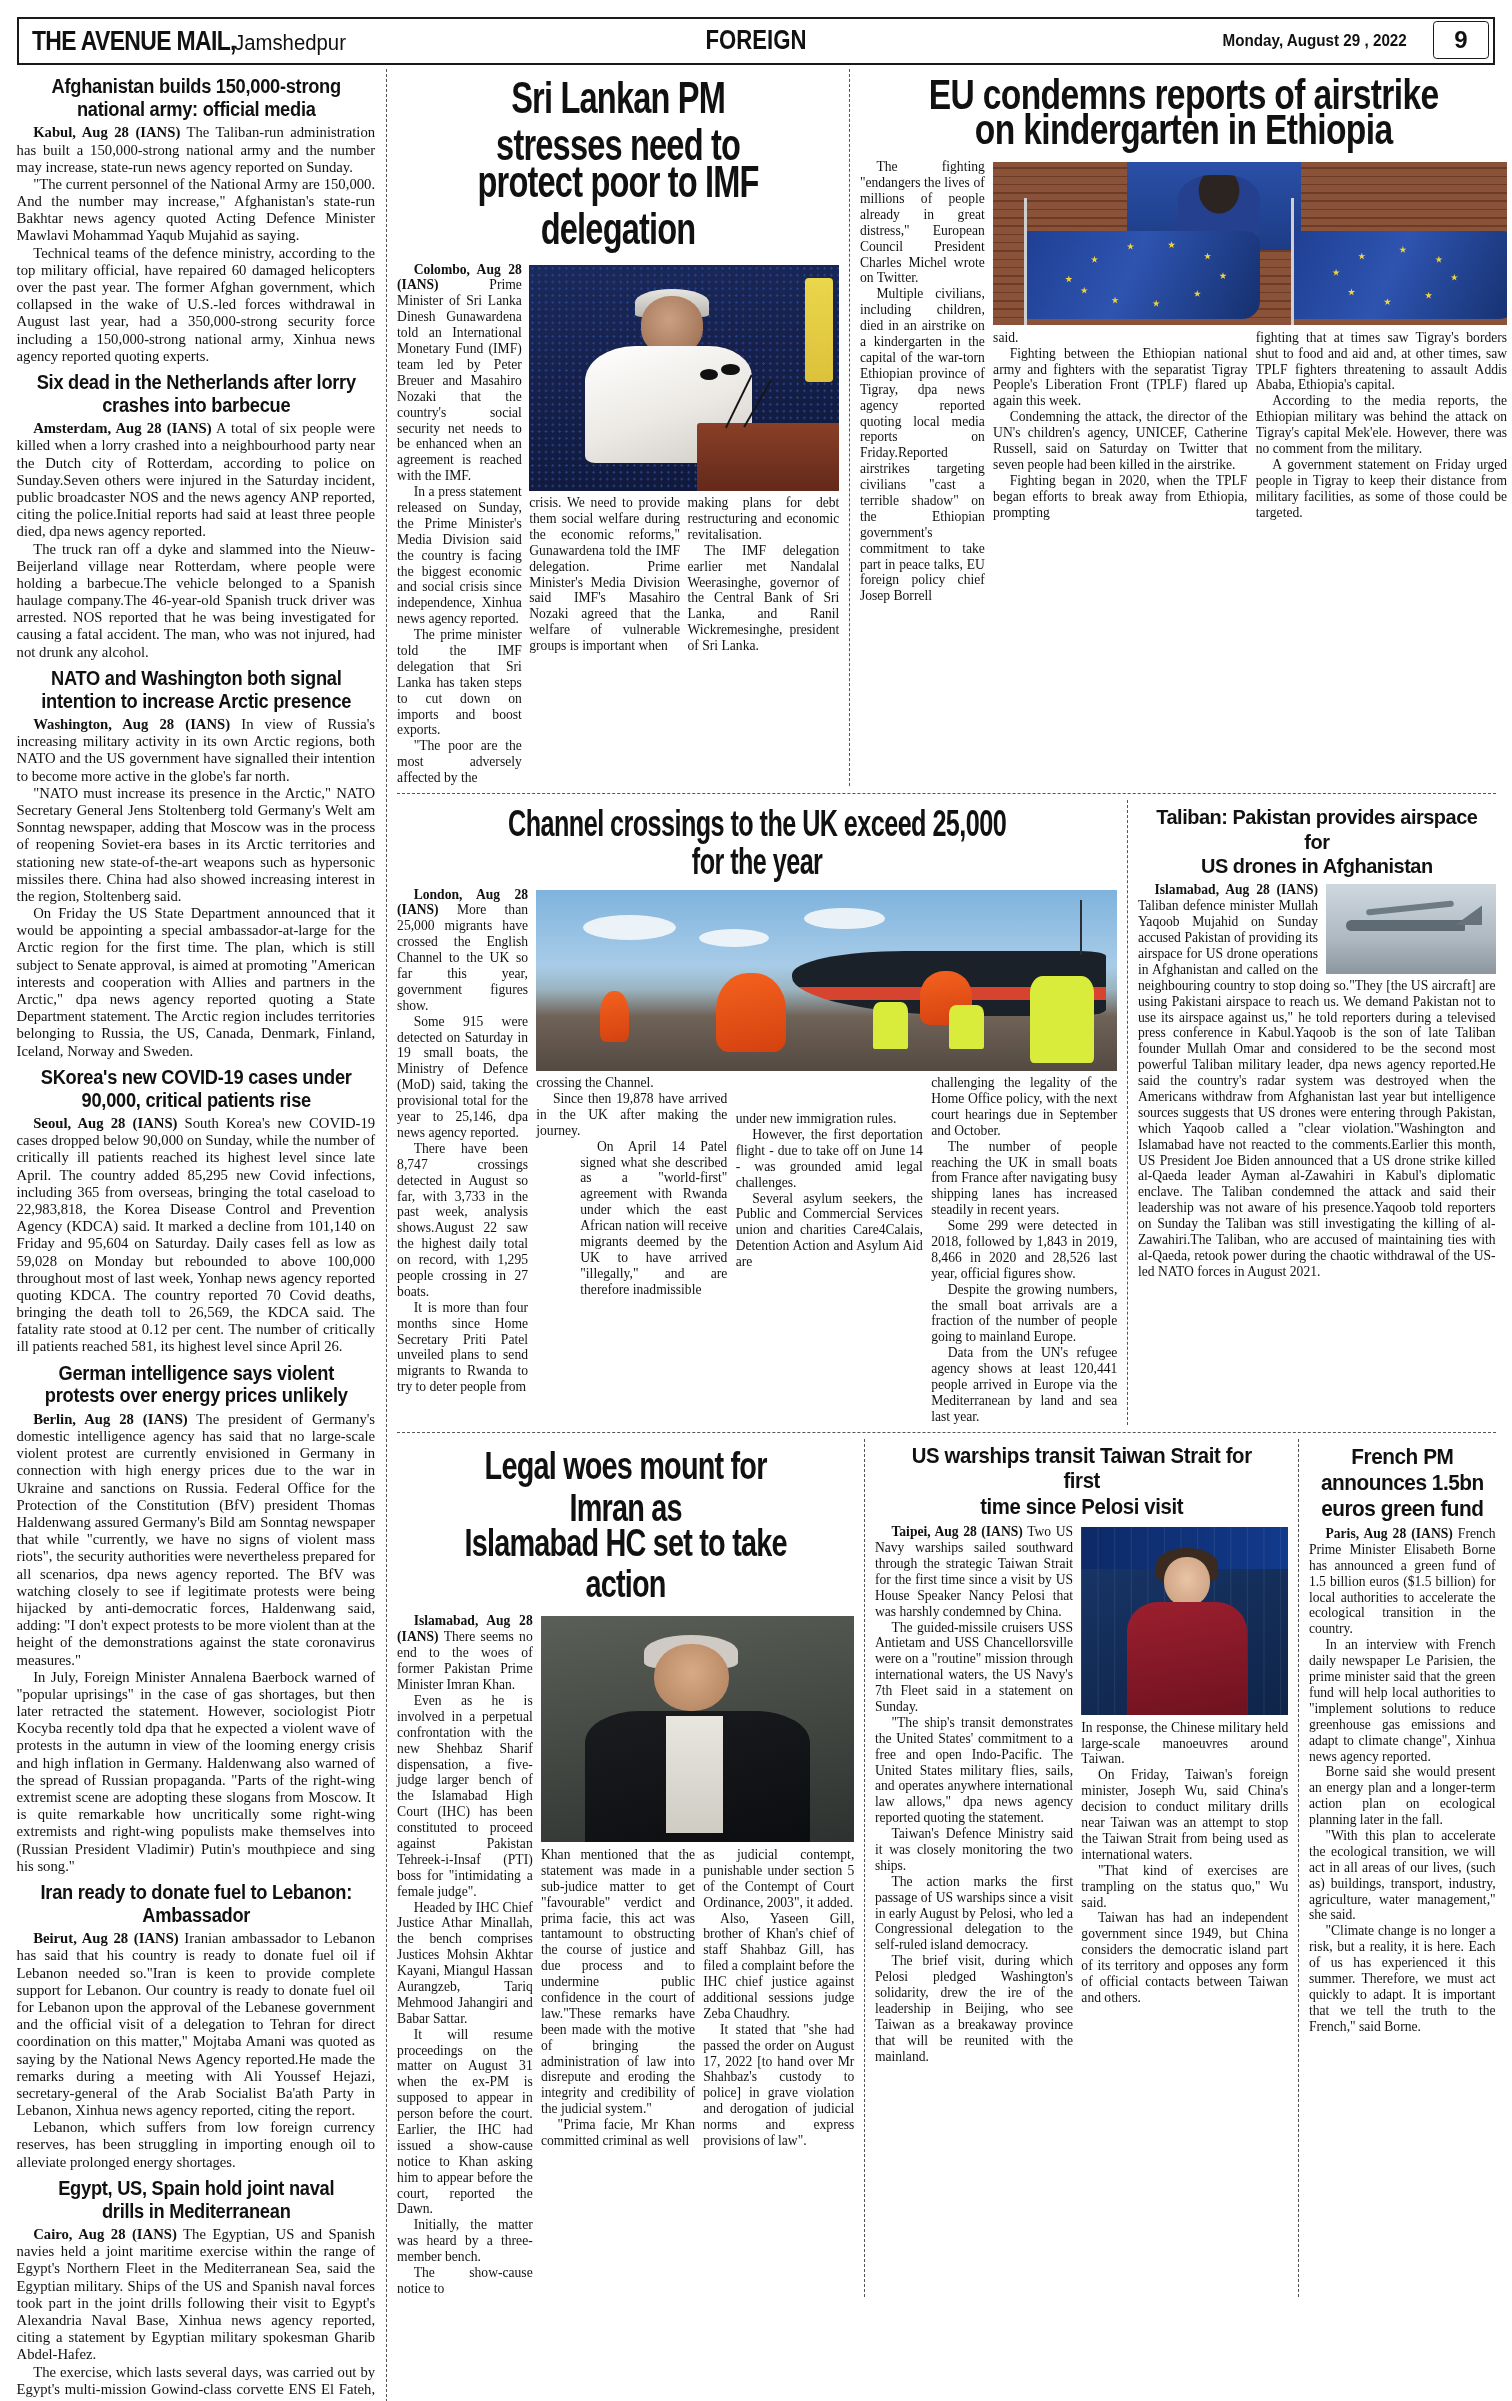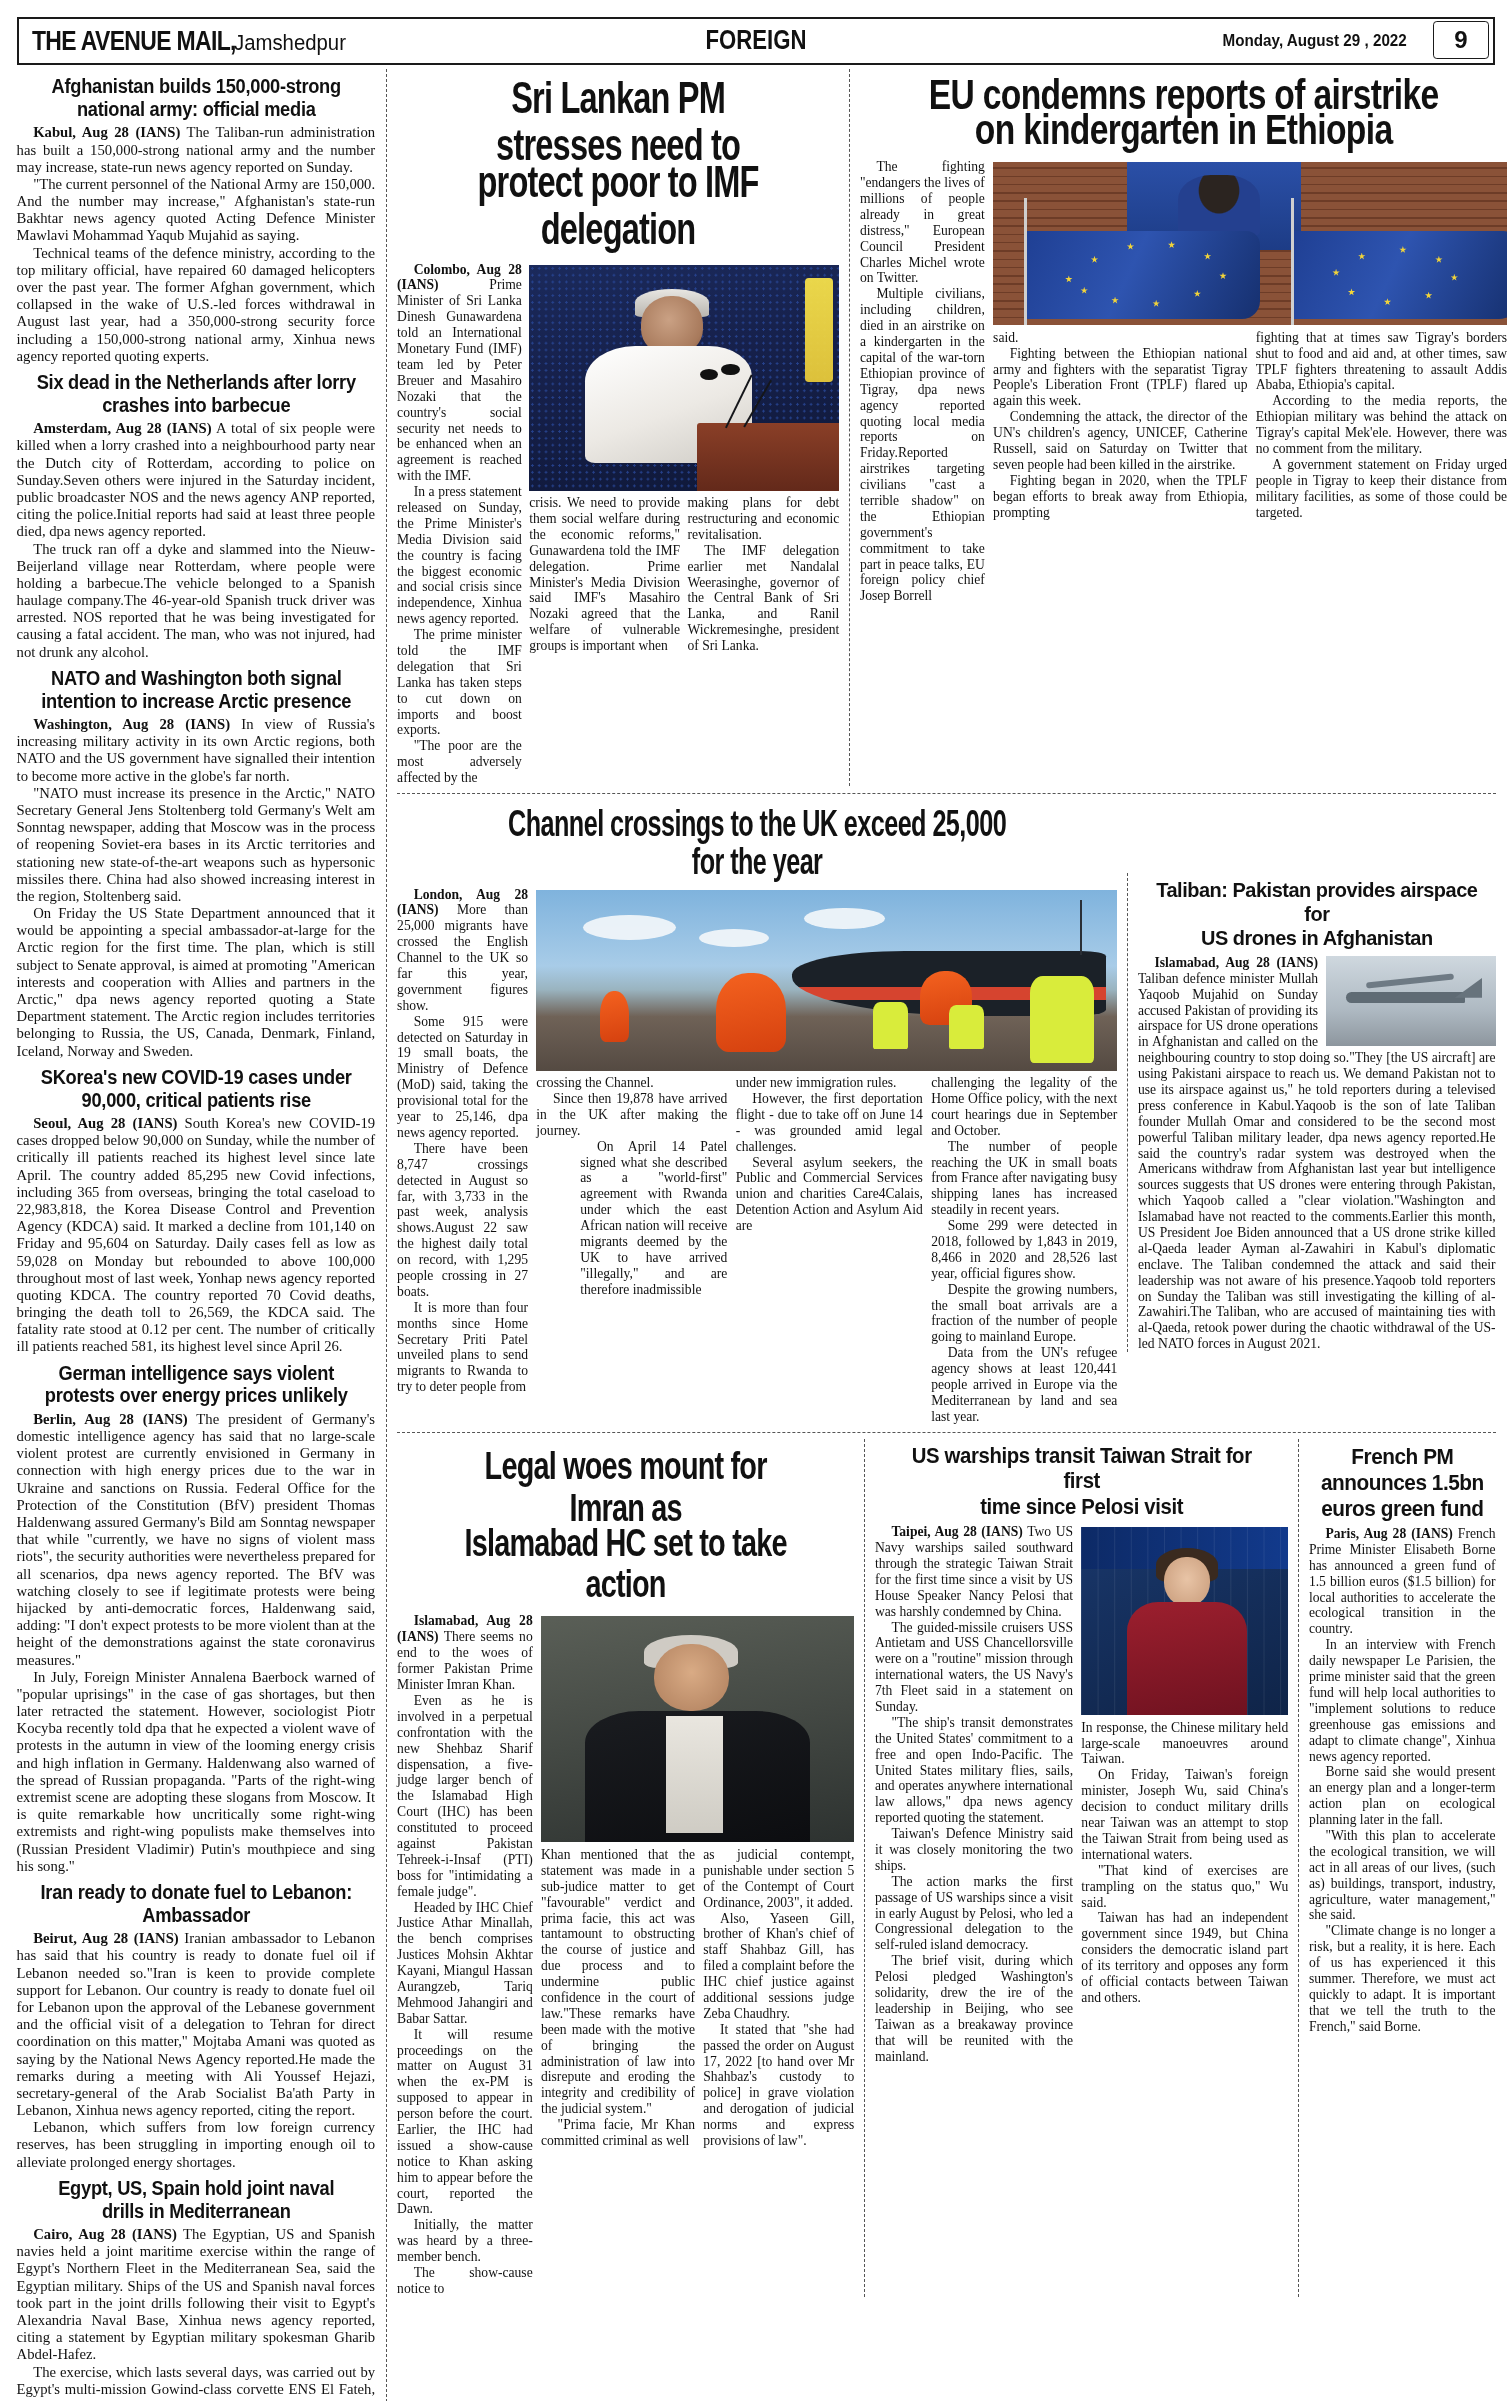--- a/index.html
+++ b/index.html
@@ -383,21 +383,21 @@
                     <p class="body noind" style="font-size:13.6px;">fighting that at times saw Tigray's borders shut to food and aid and, at other times, saw TPLF fighters threatening to assault Addis Ababa, Ethiopia's capital.</p>
                     <p class="body" style="font-size:13.6px;">According to the media reports, the Ethiopian military was behind the attack on Tigray's capital Mek'ele. However, there was no comment from the military.</p>
                     <p class="body" style="font-size:13.6px;">A government statement on Friday urged people in Tigray to keep their distance from military facilities, as some of those could be targeted.</p>
                   </div>
                 </div>
               </div>
             </div>
           </div>
         </div>
 
-        <div class="hrule" style="margin-top:7.5px; padding-top:6px; display:flex;align-items:center;">
+        <div class="hrule" style="margin-top:7.5px; padding-top:6px; display:flex;">
 
           <div class="col" style="width:730px; padding-right:9.8px;">
             <h2 class="hl-mid" style="font-size:36px; transform:scaleX(0.70);">Channel crossings to the UK exceed 25,000 for the year</h2>
             <div style="display:flex;">
               <div style="width:139px; padding-right:8.3px;">
                 <p class="body" style="font-size:13.6px;"><span class="dateline">London, Aug 28 (IANS)</span><span> More than 25,000 migrants have crossed the English Channel to the UK so far this year, government figures show.</span></p>
                 <p class="body" style="font-size:13.6px;">Some 915 were detected on Saturday in 19 small boats, the Ministry of Defence (MoD) said, taking the provisional total for the year to 25,146, dpa news agency reported.</p>
                 <p class="body" style="font-size:13.6px;">There have been 8,747 crossings detected in August so far, with 3,733 in the past week, analysis shows.August 22 saw the highest daily total on record, with 1,295 people crossing in 27 boats.</p>
                 <p class="body" style="font-size:13.6px;">It is more than four months since Home Secretary Priti Patel unveiled plans to send migrants to Rwanda to try to deter people from</p>
               </div>
@@ -414,21 +414,21 @@
                   <div class="vest" style="left:58%; top:62%; width:6%; height:26%;"></div>
                   <div class="vest" style="left:71%; top:64%; width:6%; height:24%;"></div>
                   <div class="vest" style="left:85%; top:48%; width:11%; height:48%;"></div>
                 </div>
                 <div style="display:flex;">
                   <div style="width:194px; padding-right:8.3px;">
                     <p class="body noind" style="font-size:13.6px;">crossing the Channel.</p>
                     <p class="body" style="font-size:13.6px;">Since then 19,878 have arrived in the UK after making the journey.</p>
                     <p class="body" style="font-size:13.6px;margin-left:44px;">On April 14 Patel signed what she described as a "world-first" agreement with Rwanda under which the east African nation will receive migrants deemed by the UK to have arrived "illegally," and are therefore inadmissible</p>
                   </div>
-                  <div style="width:190px; padding-right:8.3px;">
+                  <div style="width:190px; padding-right:8.3px;margin-top:36px;">
                     <p class="body noind" style="font-size:13.6px;">under new immigration rules.</p>
                     <p class="body" style="font-size:13.6px;">However, the first deportation flight - due to take off on June 14 - was grounded amid legal challenges.</p>
                     <p class="body" style="font-size:13.6px;">Several asylum seekers, the Public and Commercial Services union and charities Care4Calais, Detention Action and Asylum Aid are</p>
                   </div>
                   <div style="width:189px;">
                     <p class="body noind" style="font-size:13.6px;">challenging the legality of the Home Office policy, with the next court hearings due in September and October.</p>
                     <p class="body" style="font-size:13.6px;">The number of people reaching the UK in small boats from France after navigating busy shipping lanes has increased steadily in recent years.</p>
                     <p class="body" style="font-size:13.6px;">Some 299 were detected in 2018, followed by 1,843 in 2019, 8,466 in 2020 and 28,526 last year, official figures show.</p>
                     <p class="body" style="font-size:13.6px;">Despite the growing numbers, the small boat arrivals are a fraction of the number of people going to mainland Europe.</p>
                     <p class="body" style="font-size:13.6px;">Data from the UN's refugee agency shows at least 120,441 people arrived in Europe via the Mediterranean by land and sea last year.</p>

